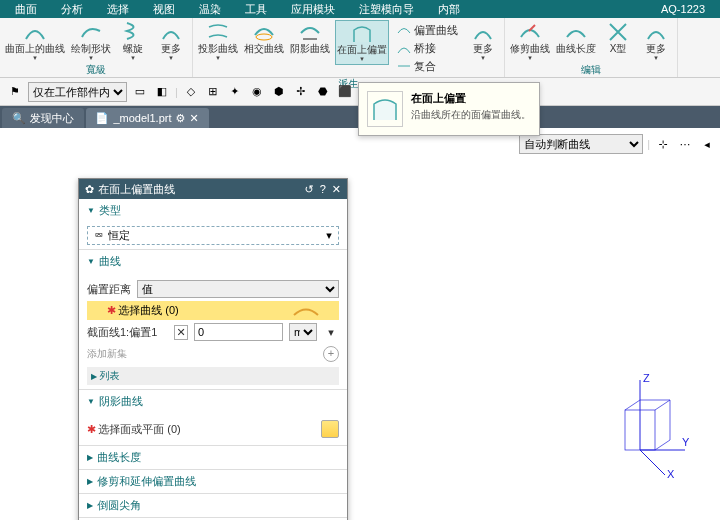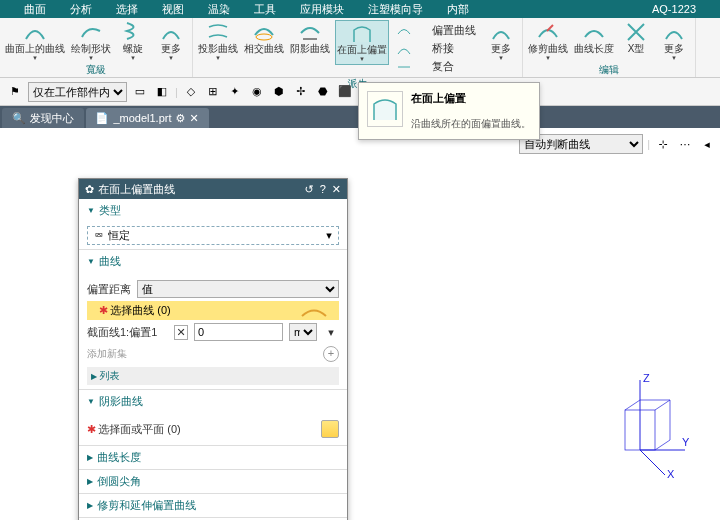--- a/index.html
+++ b/index.html
@@ -1,29 +1,29 @@
 <!DOCTYPE html>
 <html><head>
 <meta charset="utf-8">
 <style>
 *{margin:0;padding:0;box-sizing:border-box;font-family:"Microsoft YaHei",Arial,sans-serif;font-size:11px}
 body{width:720px;height:520px;background:#fff;overflow:hidden;position:relative}
-.menubar{background:#136f75;height:18px;display:flex;align-items:center;padding:0 12px;color:#fff}
+.menubar{background:#136f75;height:18px;display:flex;align-items:center;padding:0 3px;color:#fff}
 .menubar span{padding:0 12px;cursor:pointer}
 .ribbon{background:#f5f5f5;border-bottom:1px solid #ccc;height:60px;display:flex}
 .rgroup{display:flex;flex-direction:column;align-items:center;border-right:1px solid #ddd;padding:2px 4px}
 .rrow{display:flex;gap:4px;align-items:flex-start}
 .rbtn{display:flex;flex-direction:column;align-items:center;justify-content:flex-end;min-width:34px;cursor:pointer;padding:1px}
 .rbtn.active{background:#cce8ea;border:1px solid #6eb3b8}
 .rbtn .ic{width:22px;height:22px;display:flex;align-items:center;justify-content:center}
 .rbtn .lbl{font-size:10px;color:#333;text-align:center;line-height:11px;white-space:nowrap}
 .rbtn .dd{font-size:7px;color:#444}
 .rgrouplabel{font-size:10px;color:#136f75;margin-top:auto}
 .smallrow{display:flex;flex-direction:column;gap:1px;padding:2px}
-.smallbtn{display:flex;align-items:center;gap:21px;font-size:10px;color:#333;cursor:pointer;padding:1px 2px}
+.smallbtn{display:flex;gap:3px;font-size:10px;color:#333;cursor:pointer;padding:1px 2px}
 .smallbtn .ic{width:14px;height:14px}
 .toolbar2{height:28px;background:#f5f5f5;border-bottom:1px solid #ccc;display:flex;align-items:center;gap:4px;padding:0 6px}
 .toolbar2 select{font-size:11px;height:20px;border:1px solid #aaa}
 .tbic{width:18px;height:18px;border:1px solid transparent;display:flex;align-items:center;justify-content:center;cursor:pointer}
 .tabs{height:22px;background:#4a5a6a;display:flex;align-items:flex-end}
 .tab{height:20px;padding:0 10px;display:flex;align-items:center;gap:4px;font-size:11px;color:#fff;background:#5a6a7a;border-radius:3px 3px 0 0;margin-left:2px;cursor:pointer}
 .tab.active{background:#6a7a8a}
 .workarea{position:absolute;top:128px;left:0;right:0;bottom:0;background:#fff}
 .rightbar{position:absolute;top:134px;right:4px;display:flex;align-items:center;gap:4px}
 .rightbar select{font-size:11px;height:20px;width:124px;border:1px solid #aaa}
@@ -32,30 +32,30 @@
 .dlgtitle .icons{display:flex;gap:6px}
 .dlgtitle .icons span{cursor:pointer;font-size:11px}
 .section{border-bottom:1px solid #ddd}
 .sectionhdr{color:#136f75;padding:4px 8px;cursor:pointer;display:flex;align-items:center;gap:4px}
 .sectionhdr::before{content:"▼";font-size:8px;color:#136f75}
 .sectionhdr.collapsed::before{content:"▶"}
 .sectionbody{padding:4px 8px}
 .formrow{display:flex;align-items:center;gap:6px;margin:3px 0;font-size:11px;color:#333}
 .formrow input[type=text]{flex:1;border:1px solid #aaa;height:18px;padding:0 3px;font-size:11px}
 .formrow select{border:1px solid #aaa;height:18px;font-size:11px}
-.hl{background:#ffe680;padding:2px 12px;display:flex;align-items:flex-end;justify-content:space-between}
+.hl{background:#ffe680;padding:2px 20px;display:flex;align-items:flex-start;justify-content:space-between}
 .req{color:#d33;margin-right:2px}
 .addlink{color:#999;font-size:10px;margin:3px 0}
 .listhdr{background:#eee;color:#136f75;padding:2px 4px;font-size:10px;margin-top:3px}
 .listhdr::before{content:"▶ ";font-size:8px}
 .yellowbox{width:18px;height:18px;background:linear-gradient(#ffe680,#ffd24d);border:1px solid #aaa;border-radius:2px}
 .tooltip{position:absolute;top:82px;left:358px;background:#fffff5;border:1px solid #aaa;box-shadow:0 2px 5px rgba(0,0,0,.2);display:flex;padding:8px;gap:8px;z-index:50}
 .tooltip .tic{width:36px;height:36px;border:1px solid #ccc;display:flex;align-items:center;justify-content:center}
 .tooltip .txt b{font-size:11px}
-.tooltip .txt div{font-size:10px;color:#555;margin-top:11px}
+.tooltip .txt div{font-size:10px;color:#555;margin-top:2px}
 .axes{position:absolute;bottom:40px;right:30px;width:80px;height:110px}
 svg{display:block}
 </style>
 </head>
 <body>
 
 <div class="menubar">
 <span>曲面</span>
 <span>分析</span>
 <span>选择</span>
@@ -333,24 +333,24 @@
    <div class="formrow" style="justify-content:space-between">
           <span><span class="req">✱</span><span>选择面或平面 (0)</span></span>
           <span class="yellowbox"></span>
         </div>
   </div>
  </div>
  <div class="section">
       <div class="sectionhdr collapsed">曲线长度</div>
     </div>
  <div class="section">
+      <div class="sectionhdr collapsed">修剪和延伸偏置曲线</div>
+    </div>
+ <div class="section">
       <div class="sectionhdr collapsed">倒圆尖角</div>
-    </div>
- <div class="section">
-      <div class="sectionhdr collapsed">修剪和延伸偏置曲线</div>
     </div>
  <div class="section">
       <div class="sectionhdr collapsed">设置</div>
     </div>
 </div>
 
 <div class="axes">
 <svg width="80" height="110">
  <line x1="30" y1="80" x2="30" y2="10" stroke="#22d" stroke-width="1"></line>
  <text x="33" y="12" fill="#22d" font-size="10">Z</text>

